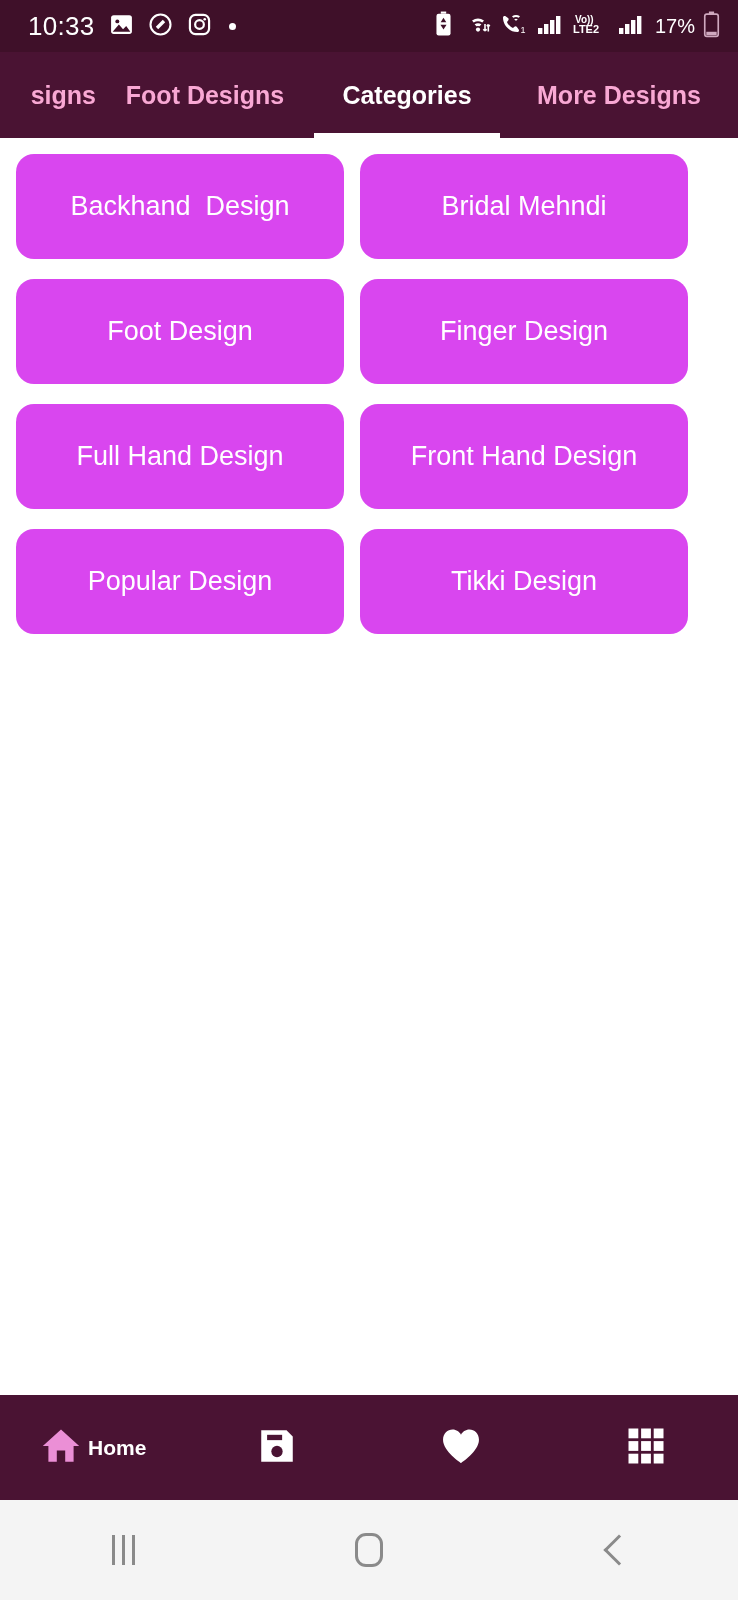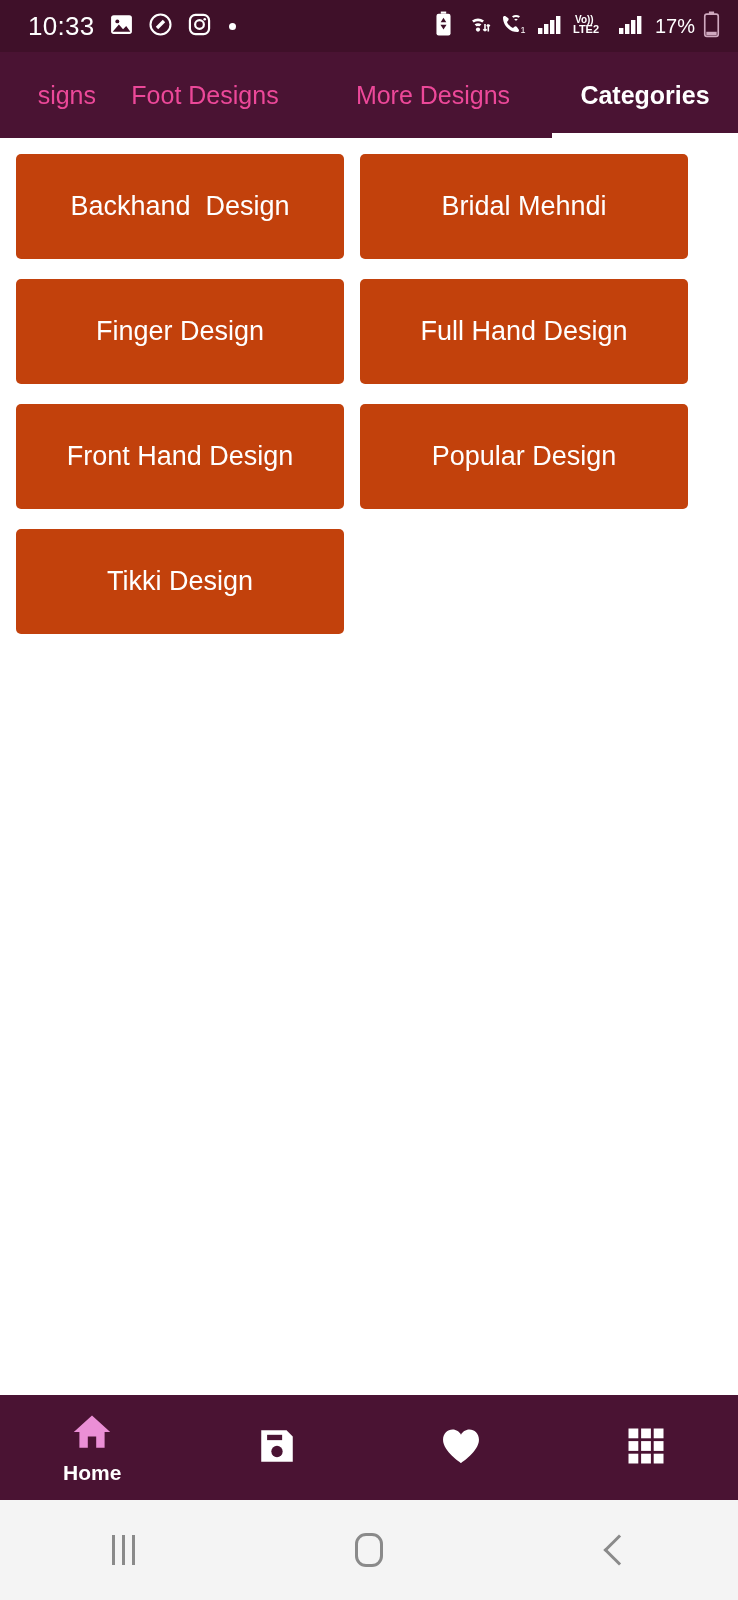--- a/index.html
+++ b/index.html
@@ -106,24 +106,25 @@
     flex: 0 0 auto;
     overflow: hidden;
     position: relative;
   }
   .tab {
     display: flex;
     align-items: center;
     justify-content: center;
     position: relative;
     font-size: 25px;
-    color: #ec4899;
+    color: #f9a8d4;
     white-space: nowrap;
     cursor: pointer;
     flex: 0 0 auto;
+    font-weight: bold;
   }
   .tab.partial {
     width: 96px;
     justify-content: flex-end;
     padding-right: 0;
     overflow: hidden;
   }
   .tab.t-foot  { width: 218px; }
   .tab.t-cat   { width: 186px; }
   .tab.t-more  { width: 238px; }
@@ -147,22 +148,22 @@
     overflow: hidden;
   }
   .grid {
     display: flex;
     flex-wrap: wrap;
     gap: 20px 16px;
   }
   .cat-btn {
     width: 328px;
     height: 105px;
-    background: #c2410c;
-    border-radius: 5px;
+    background: #d946ef;
+    border-radius: 18px;
     color: #ffffff;
     font-size: 27px;
     display: flex;
     align-items: center;
     justify-content: center;
     text-align: right;
     cursor: pointer;
     border: none;
     font-family: "Liberation Sans", sans-serif;
     white-space: pre;
@@ -173,21 +174,21 @@
     height: 105px;
     background: #4a1333;
     display: flex;
     align-items: center;
     flex: 0 0 auto;
   }
   .nav-item {
     flex: 1 1 0;
     height: 100%;
     display: flex;
-    flex-direction: column;
+    flex-direction: row;
     align-items: center;
     justify-content: center;
     gap: 4px;
     cursor: pointer;
   }
   .nav-label {
     font-size: 21px;
     font-weight: bold;
     color: #ffffff;
   }
@@ -330,28 +331,29 @@
           <rect x="3" y="20" width="10" height="3.2" fill="#cfa9bf"></rect>
         </svg>
       </span>
     </div>
   </div>
 
 
   <div class="tab-bar">
     <div class="tab partial">signs</div>
     <div class="tab t-foot">Foot Designs</div>
+    <div class="tab t-cat active">Categories</div>
     <div class="tab t-more">More Designs</div>
-    <div class="tab t-cat active">Categories</div>
   </div>
 
   <div class="content">
     <div class="grid">
       <button class="cat-btn">Backhand  Design</button>
       <button class="cat-btn">Bridal Mehndi</button>
+      <button class="cat-btn">Foot Design</button>
       <button class="cat-btn">Finger Design</button>
       <button class="cat-btn">Full Hand Design</button>
       <button class="cat-btn">Front Hand Design</button>
       <button class="cat-btn">Popular Design</button>
       <button class="cat-btn">Tikki Design</button>
     </div>
   </div>
 
   <div class="bottom-nav">
     <div class="nav-item">

